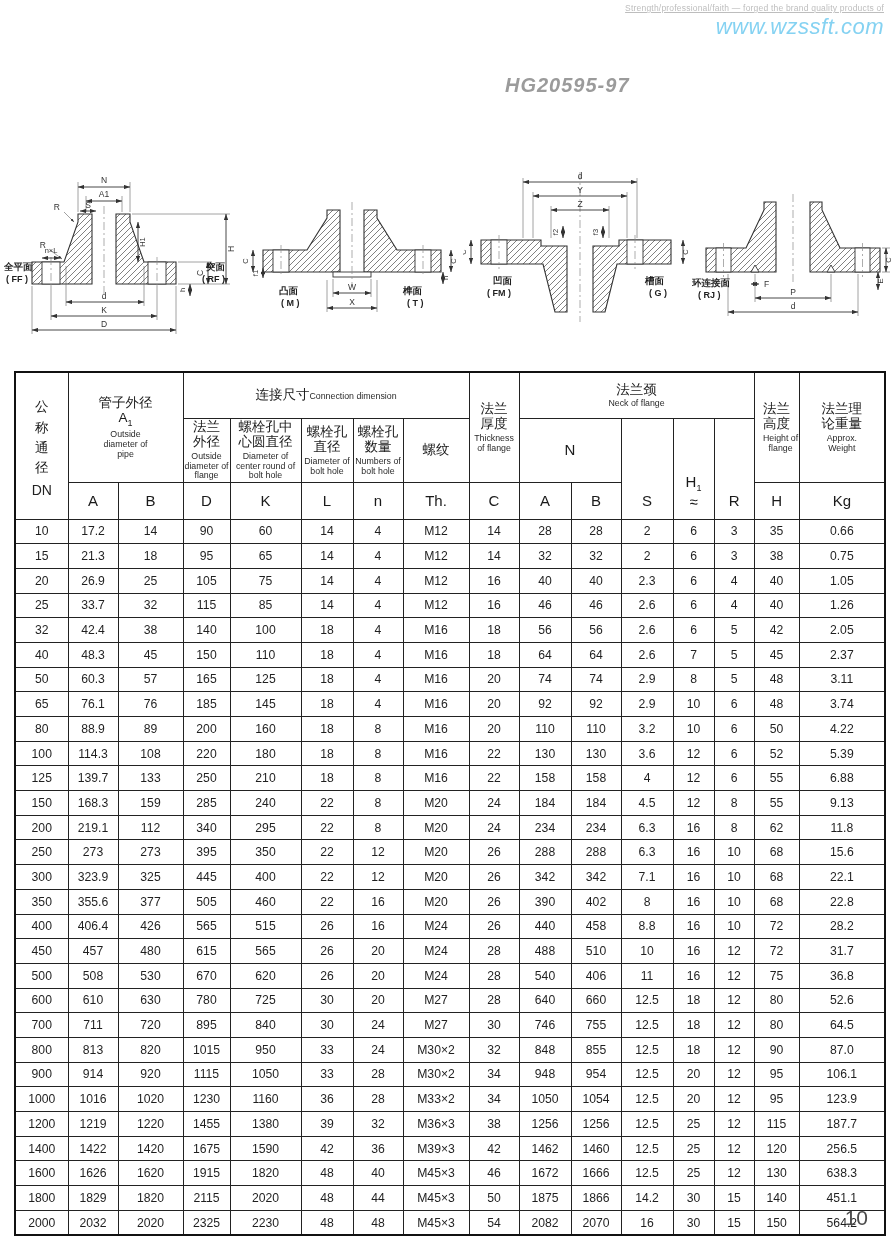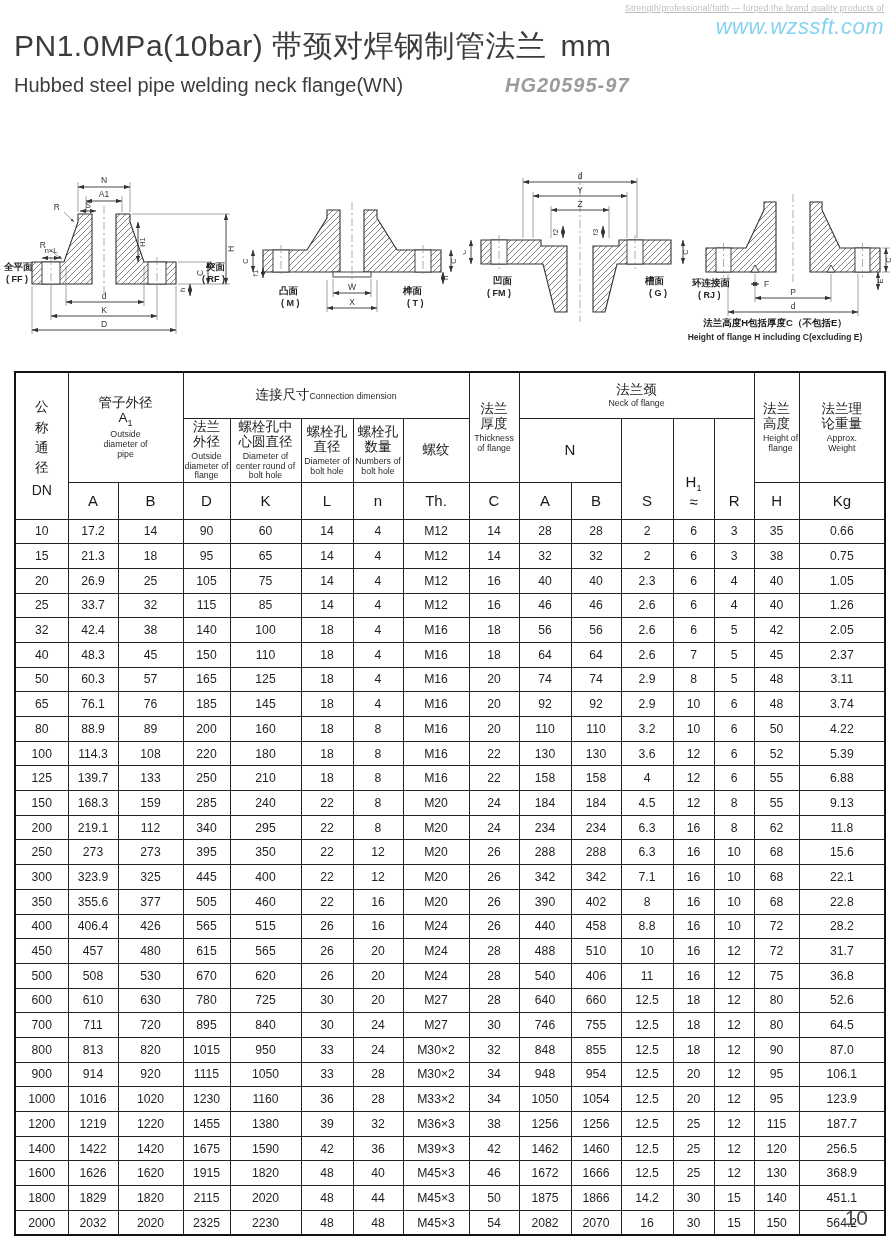--- a/index.html
+++ b/index.html
@@ -66,24 +66,20 @@
       </pattern>
       <marker id="ar" viewBox="0 0 7 5" refX="7" refY="2.5" markerWidth="7" markerHeight="5" orient="auto-start-reverse">
         <path d="M0 0 L7 2.5 L0 5 z" fill="#333"></path>
       </marker>
     </defs>
   </svg>
 
   <div class="wm-slogan">Strength/professional/faith — forged the brand quality products of</div>
   <div class="wm-site">www.wzssft.com</div>
 
-  <div class="title">
-    <span>PN1.0MPa(10bar) 带颈对焊钢制管法兰</span><span class="unit">mm</span>
-  </div>
-  <div class="subtitle">Hubbed steel pipe welding neck flange(WN)</div>
   <div class="standard">HG20595-97</div>
 
   <div class="drawings">
 
     <svg style="left:4px" width="238" height="182" viewBox="0 0 238 182">
       <g>
         <path class="ol" d="M28,100 L60,100 L74,60 L74,52 L88,52 L88,122 L28,122 Z"></path>
         <path class="ol" d="M172,100 L140,100 L126,60 L126,52 L112,52 L112,122 L172,122 Z"></path>
         <rect class="wh" x="38" y="100" width="18" height="22"></rect>
         <rect class="wh" x="144" y="100" width="18" height="22"></rect>
@@ -239,24 +235,20 @@
       <text x="72" y="125">F</text>
       <text x="101" y="133" text-anchor="middle">P</text>
       <text x="101" y="147" text-anchor="middle">d</text>
       <text class="sm" x="199" y="98" text-anchor="middle" transform="rotate(-90 199 98)">C</text>
       <text class="sm" x="191" y="119" text-anchor="middle" transform="rotate(-90 191 119)">E</text>
       <text class="face-cn" x="0" y="124">环连接面</text>
       <text class="face-code" x="6" y="136">( RJ )</text>
     </svg>
   </div>
 
-  <div class="note">
-    <div class="cn">法兰高度H包括厚度C（不包括E）</div>
-    <div class="en">Height of flange H including C(excluding E)</div>
-  </div>
 
   <table class="spec-table">
     <colgroup>
       <col style="width:53px">
         <col style="width:50px">
         <col style="width:65px">
         <col style="width:47px">
       <col style="width:71px">
         <col style="width:52px">
         <col style="width:50px">
@@ -831,21 +823,21 @@
           <td>48</td>
           <td>40</td>
           <td>M45×3</td>
           <td>46</td>
           <td>1672</td>
           <td>1666</td>
           <td>12.5</td>
           <td>25</td>
           <td>12</td>
           <td>130</td>
-          <td>368.9</td>
+          <td>638.3</td>
         </tr>
         <tr>
           <td>1800</td>
           <td>1829</td>
           <td>1820</td>
           <td>2115</td>
           <td>2020</td>
           <td>48</td>
           <td>44</td>
           <td>M45×3</td>

